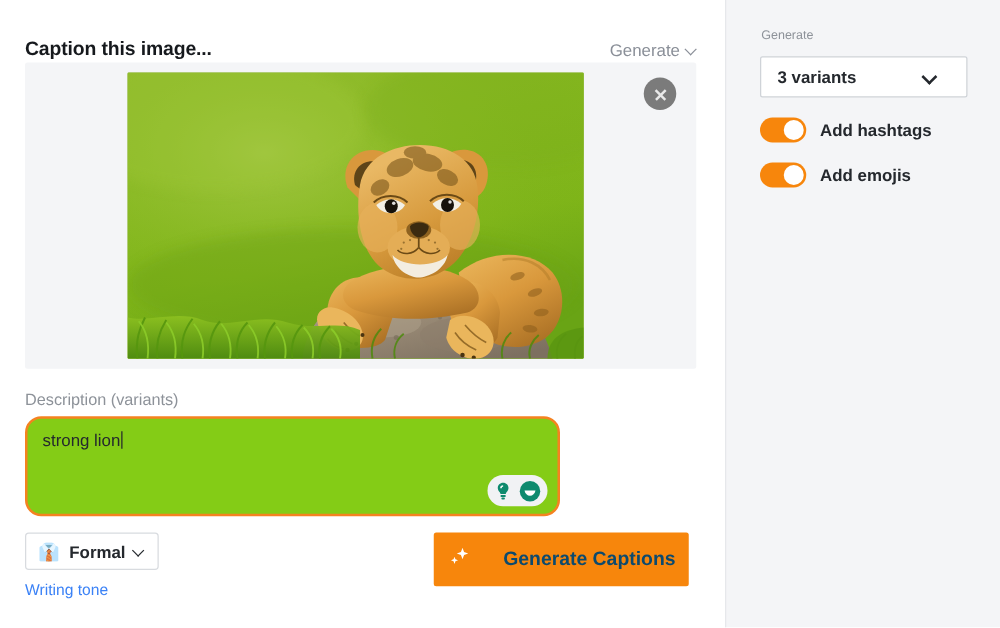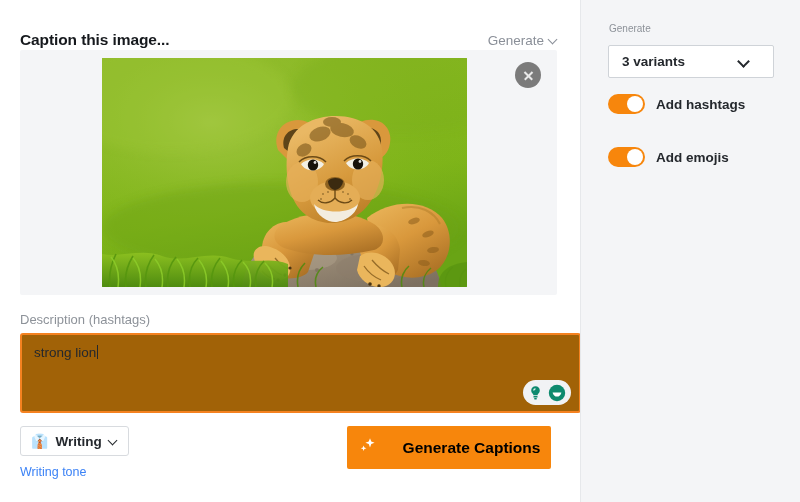--- a/index.html
+++ b/index.html
@@ -113,24 +113,24 @@
   
   .desc-label {
     position: absolute;
     left: 20px; top: 312px;
     font-size: 13px;
     color: #8d9299;
   }
   .desc-box {
     position: absolute;
     left: 20px; top: 333px;
-    width: 561px; height: 80px;
+    width: 428px; height: 80px;
     border: 2px solid #f58220;
-    border-radius: 3px;
-    background: #a16207;
+    border-radius: 13px;
+    background: #84cc16;
   }
   .desc-text {
     position: absolute;
     left: 12px; top: 10px;
     font-size: 13.5px;
     color: #24282d;
     white-space: pre;
   }
   .caret {
     display: inline-block;
@@ -177,21 +177,21 @@
     font-size: 12.5px;
     color: #3b82f6;
   }
   .generate-btn {
     position: absolute;
     left: 347px; top: 426px;
     width: 204px; height: 43px;
     background: #f7860c;
     border: none;
     border-radius: 2px;
-    color: #000000;
+    color: #0c4a6e;
     font-size: 15.5px;
     font-weight: bold;
     display: flex;
     align-items: center;
     justify-content: center;
     gap: 26px;
     cursor: pointer;
     font-family: "Liberation Sans", sans-serif;
   }
 
@@ -231,21 +231,21 @@
 
   .toggle-row {
     position: absolute;
     left: 27px;
     display: flex;
     align-items: center;
     gap: 11px;
     cursor: pointer;
   }
   .toggle-row.r1 { top: 94px; }
-  .toggle-row.r2 { top: 147px; text-align: center; }
+  .toggle-row.r2 { top: 130px; text-align: center; }
   .switch {
     width: 37px; height: 20px;
     border-radius: 10px;
     background: #f7860c;
     position: relative;
     flex: 0 0 37px;
   }
   .switch .knob {
     position: absolute;
     right: 2px; top: 2px;
@@ -439,21 +439,21 @@
             <path d="M358 229 C357 220 360 214 364 211"></path>
           </g>
           <path d="M336 229 C336 214 346 206 365 204 L365 229 Z" fill="#5b9711" opacity="0.85"></path>
         </svg>
       </div>
       <button class="close-btn">
         <span class="x"></span>
       </button>
     </div>
 
-    <div class="desc-label">Description (hashtags)</div>
+    <div class="desc-label">Description (variants)</div>
 
     <div class="desc-box">
       <div class="desc-text"><span>strong lion</span><span class="caret"></span></div>
       <div class="desc-tools">
         <span class="tool-ico">
           <svg width="15" height="16" viewBox="0 0 15 16" aria-hidden="true">
             <path d="M7.5 1.2c-2.5 0-4.3 1.9-4.3 4.2 0 1.6 .9 2.6 1.6 3.4 .4 .5 .6 .9 .6 1.4h4.2c0-.5 .2-.9 .6-1.4 .7-.8 1.6-1.8 1.6-3.4 0-2.3-1.8-4.2-4.3-4.2z" fill="#0e8a6e"></path>
             <rect x="5.4" y="11" width="4.2" height="1.5" rx="0.6" fill="#0e8a6e"></rect>
             <rect x="6.1" y="13" width="2.8" height="1.5" rx="0.7" fill="#0e8a6e"></rect>
             <path d="M7.5 3.2a2.4 2.4 0 0 0-2.4 2.3h1.3a1.1 1.1 0 0 1 1.1-1.1z" fill="#ffffff" opacity="0.95"></path>
@@ -463,21 +463,21 @@
           <svg width="18" height="18" viewBox="0 0 18 18" aria-hidden="true">
             <circle cx="9" cy="9" r="8.2" fill="#0e8a6e"></circle>
             <path d="M4.6 8.4c.5 2.6 2.3 4.2 4.4 4.2s3.9-1.6 4.4-4.2z" fill="#ffffff"></path>
           </svg>
         </span>
       </div>
     </div>
 
     <button class="tone-btn">
       <span class="tone-emoji">👔</span>
-      <span>Writing</span>
+      <span>Formal</span>
       <span class="chev"></span>
     </button>
     <div class="tone-caption">Writing tone</div>
 
     <button class="generate-btn">
       <span>
         <svg width="19" height="19" viewBox="0 0 19 19" aria-hidden="true">
           <path d="M12 2.2l1.25 3.35L16.6 6.8l-3.35 1.25L12 11.4l-1.25-3.35L7.4 6.8l3.35-1.25z" fill="#ffffff"></path>
           <path d="M5.6 9.4l.78 2.08 2.08.78-2.08.78-.78 2.08-.78-2.08-2.08-.78 2.08-.78z" fill="#ffffff"></path>
         </svg>

